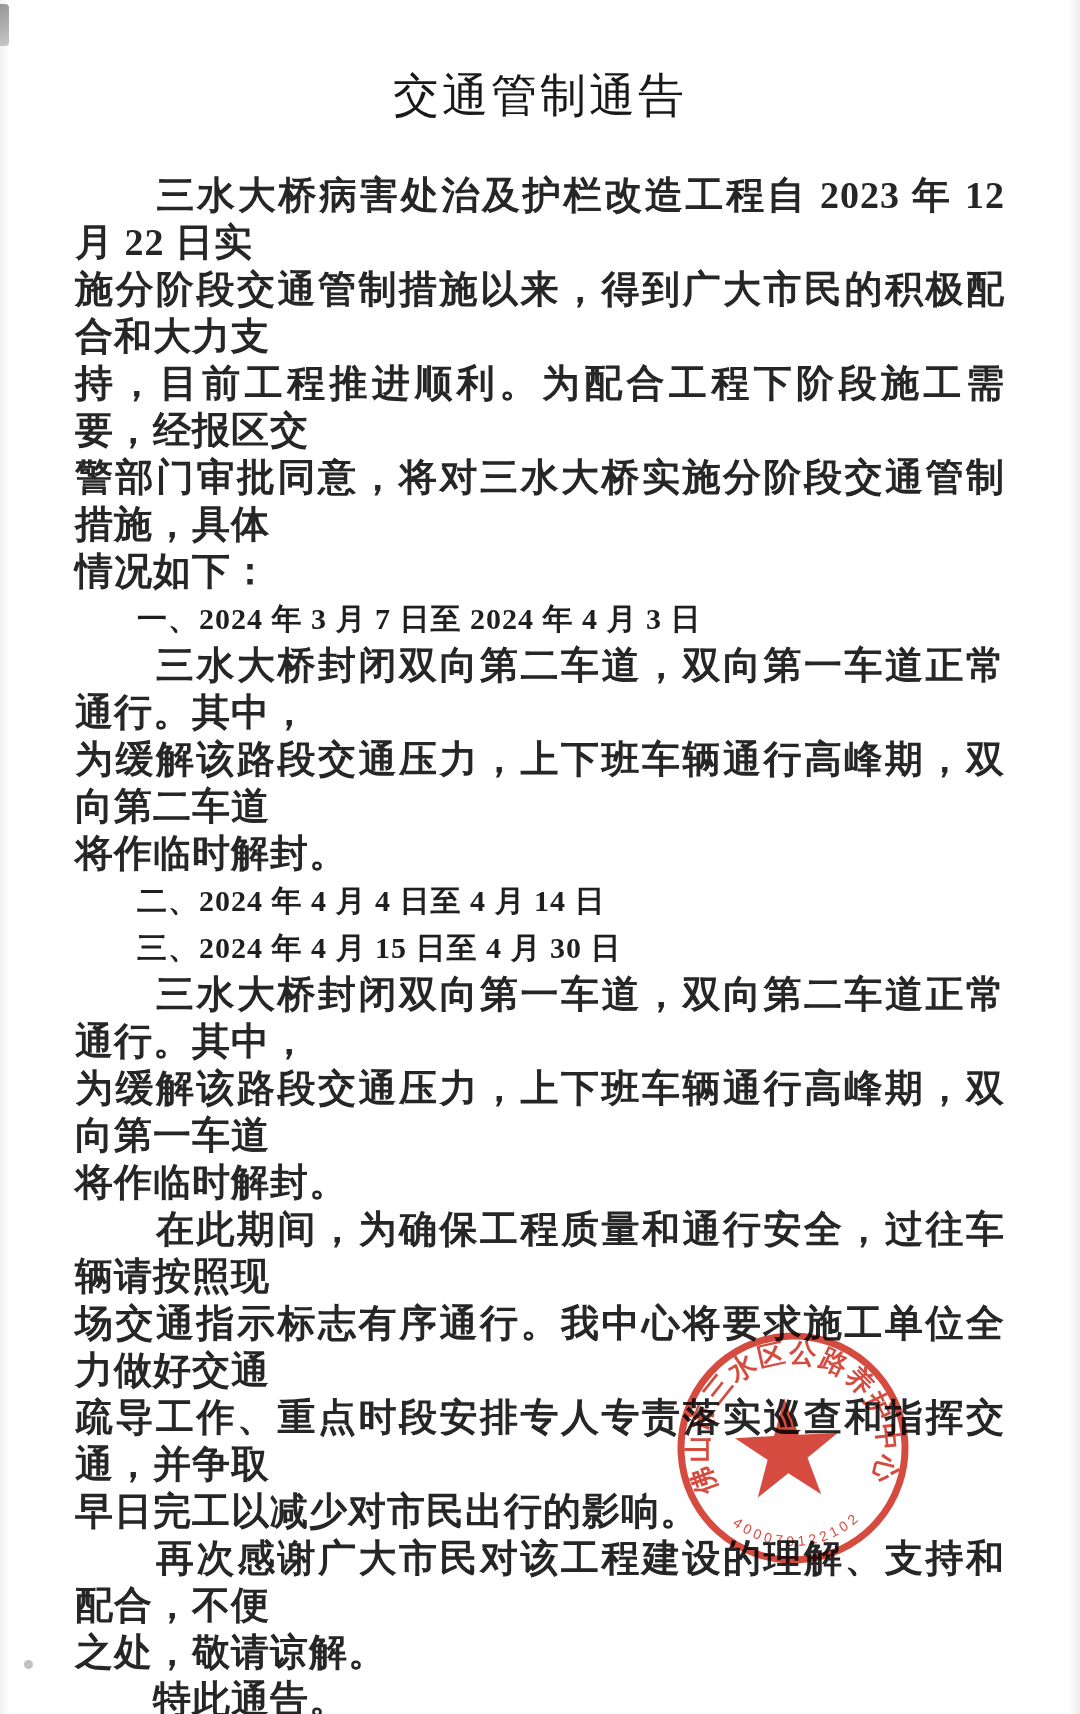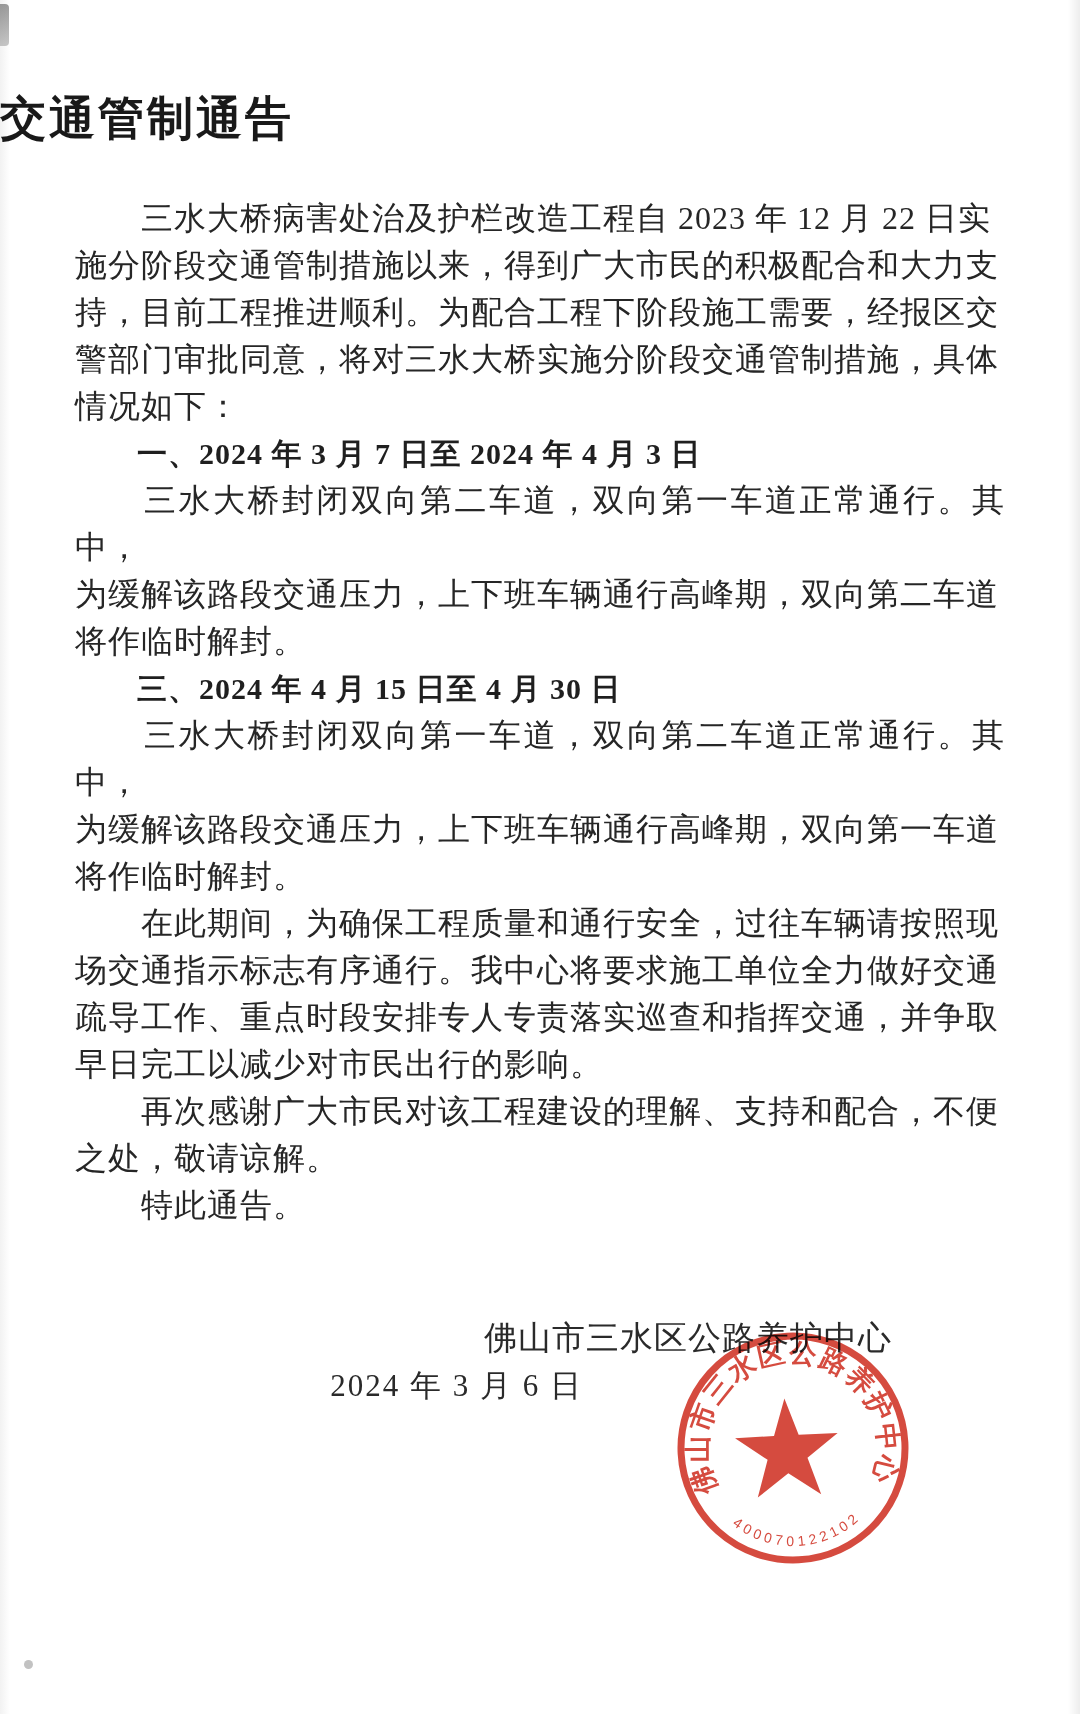--- a/index.html
+++ b/index.html
@@ -9,38 +9,39 @@
     font-family: "Liberation Serif", "DejaVu Serif", serif;
     position: relative;
     overflow: hidden;
   }
   .page {
     position: relative;
     width: 1080px; height: 1714px;
     background: linear-gradient(90deg, #f2f2f2 0px, #ffffff 10px, #ffffff 1068px, #ededed 1080px);
   }
   .doc-title {
-    padding-top: 91px;
-    text-align: left;
+    padding-top: 68px;
+    text-align: center;
     font-size: 46px;
-    font-weight: 700;
+    font-weight: 400;
     letter-spacing: 3px;
     color: #191919;
     line-height: 56px;
   }
   .content {
     padding: 48px 75px 0 75px;
     color: #262626;
   }
   .para {
-    font-size: 32px;
+    font-size: 38px;
     line-height: 47px;
     white-space: pre-line;
     text-align: justify;
     letter-spacing: 1px;
+    font-weight: bold;
   }
   .heading {
     font-family: Liberation Serif, serif;
     font-weight: 700;
     font-size: 30px;
     line-height: 47px;
     white-space: pre-line;
     color: #1f1f1f;
     letter-spacing: 1px;
   }
@@ -113,20 +114,21 @@
   <div class="content">
     <div class="para">　　三水大桥病害处治及护栏改造工程自 2023 年 12 月 22 日实
 施分阶段交通管制措施以来，得到广大市民的积极配合和大力支
 持，目前工程推进顺利。为配合工程下阶段施工需要，经报区交
 警部门审批同意，将对三水大桥实施分阶段交通管制措施，具体
 情况如下：</div>
     <div class="heading">　　一、2024 年 3 月 7 日至 2024 年 4 月 3 日</div>
     <div class="para">　　三水大桥封闭双向第二车道，双向第一车道正常通行。其中，
 为缓解该路段交通压力，上下班车辆通行高峰期，双向第二车道
 将作临时解封。</div>
+    <div class="heading">　　二、2024 年 4 月 4 日至 4 月 14 日</div>
     <div class="heading">　　三、2024 年 4 月 15 日至 4 月 30 日</div>
     <div class="para">　　三水大桥封闭双向第一车道，双向第二车道正常通行。其中，
 为缓解该路段交通压力，上下班车辆通行高峰期，双向第一车道
 将作临时解封。</div>
     <div class="para">　　在此期间，为确保工程质量和通行安全，过往车辆请按照现
 场交通指示标志有序通行。我中心将要求施工单位全力做好交通
 疏导工作、重点时段安排专人专责落实巡查和指挥交通，并争取
 早日完工以减少对市民出行的影响。</div>
     <div class="para">　　再次感谢广大市民对该工程建设的理解、支持和配合，不便
 之处，敬请谅解。</div>

